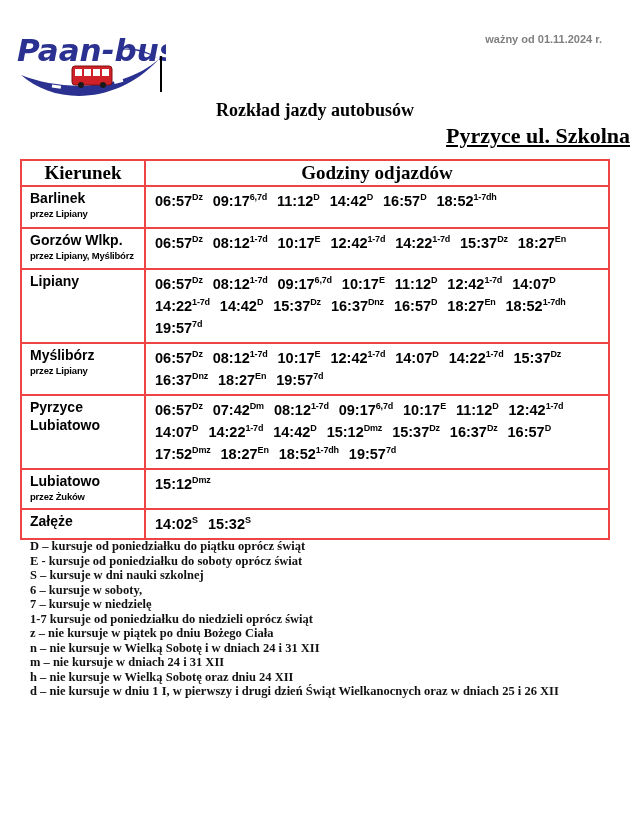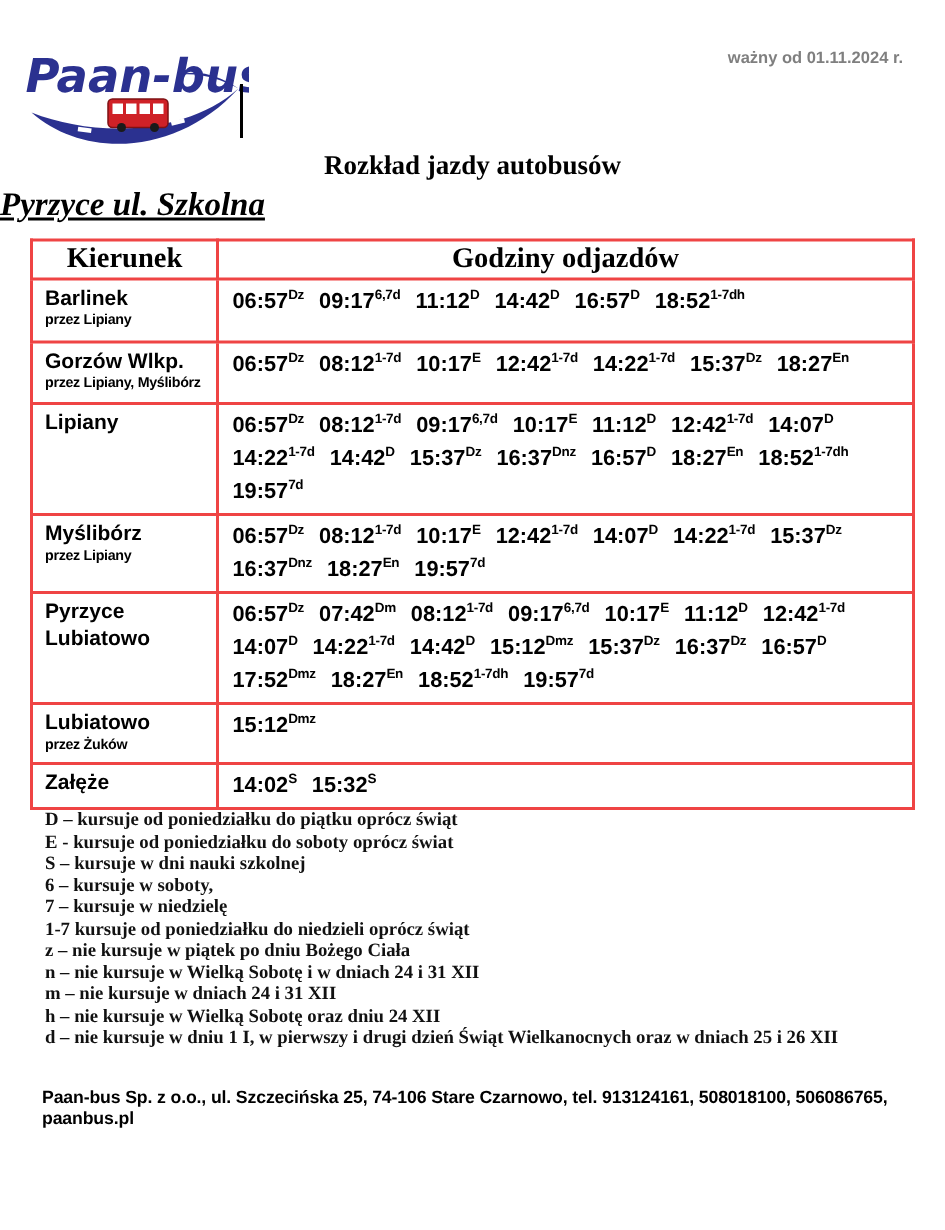--- a/index.html
+++ b/index.html
@@ -6,22 +6,22 @@
   .page{position:relative;width:630px;height:820px;background:#ffffff;
         font-family:"Liberation Sans",sans-serif;color:#000;overflow:hidden;}
 
   
   .logo{position:absolute;left:14px;top:28px;width:152px;height:82px;}
   .logo-text{font-family:"DejaVu Sans",sans-serif;font-weight:bold;font-style:italic;font-size:31px;fill:#2b3190;}
   .cursor-line{position:absolute;left:160px;top:56px;width:2px;height:36px;background:#000;}
   .valid-from{position:absolute;right:28px;top:33px;font-size:11px;font-weight:bold;color:#7f7f7f;}
   .title{position:absolute;left:0;top:100px;width:100%;text-align:center;
          font-family:"Liberation Serif",serif;font-weight:bold;font-size:18px;}
-  .subtitle{position:absolute;left:0;top:123px;width:100%;text-align:left;
-         font-family:"Liberation Serif",serif;font-weight:bold;font-style:italic;font-size:22px;}
+  .subtitle{position:absolute;left:0;top:123px;width:100%;text-align:right;
+         font-family:"Liberation Serif",serif;font-weight:bold;font-size:22px;}
   .subtitle span{text-decoration:underline;}
 
   
   table.timetable{position:absolute;left:20px;top:159px;width:590px;border-collapse:collapse;table-layout:fixed;}
   .timetable th,.timetable td{border:2px solid #ef4444;}
   th.dir{width:122px;font-family:"Liberation Serif",serif;font-size:19px;padding:1px 0;}
   th.dep{font-family:"Liberation Serif",serif;font-size:19px;padding:1px 0;}
   td.dest-cell{padding:2px 2px 2px 8px;vertical-align:top;}
   .dest{font-size:14px;font-weight:bold;line-height:1.3;}
   .via{font-size:9.5px;font-weight:bold;margin-top:1px;white-space:nowrap;letter-spacing:-0.2px;}
@@ -141,15 +141,14 @@
         <div>7 – kursuje w niedzielę</div>
         <div>1-7  kursuje od poniedziałku do niedzieli oprócz świąt</div>
         <div>z – nie kursuje w piątek po dniu Bożego Ciała</div>
         <div>n – nie kursuje w Wielką Sobotę i w dniach 24 i 31 XII</div>
         <div>m – nie kursuje w dniach 24 i 31 XII</div>
         <div>h – nie kursuje w Wielką Sobotę oraz dniu 24 XII</div>
         <div>d – nie kursuje w dniu 1 I, w pierwszy i drugi dzień Świąt Wielkanocnych oraz w dniach 25 i 26 XII</div>
       </div>
   </div>
 
-  <div class="footer">Paan-bus Sp. z o.o., ul. Szczecińska 25, 74-106 Stare Czarnowo, tel. 913124161, 508018100, 506086765,   paanbus.pl</div>
 
 </div>
 
 </body></html>

